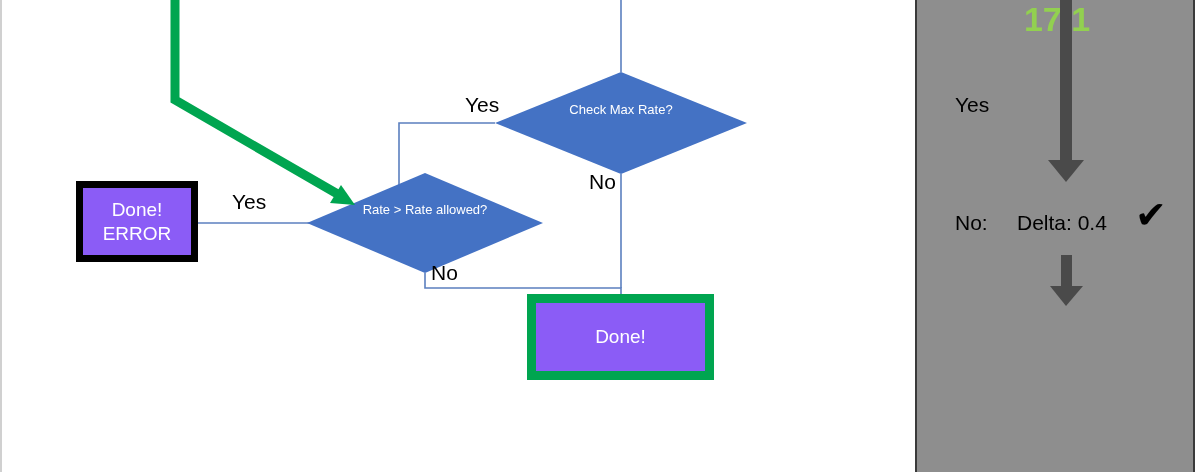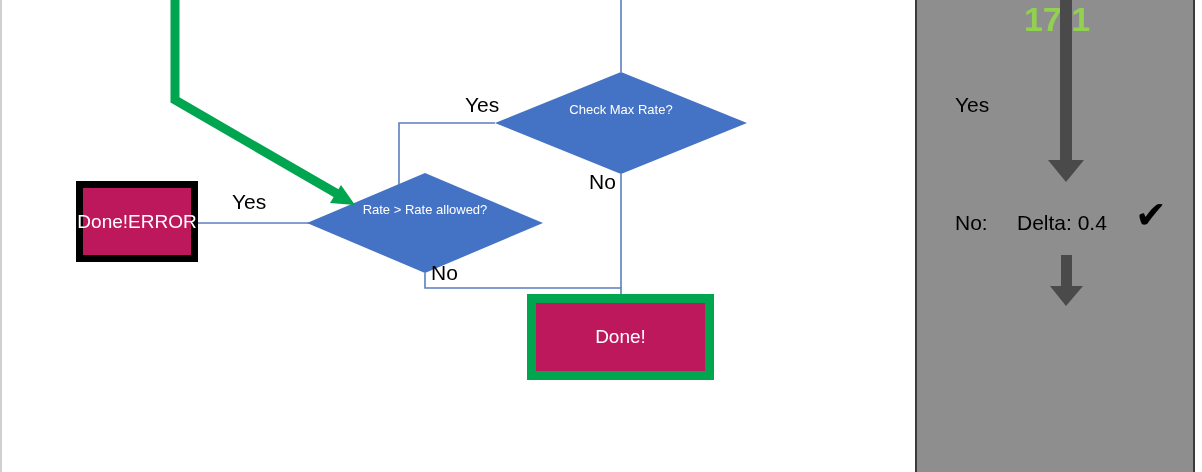--- a/index.html
+++ b/index.html
@@ -28,24 +28,25 @@
   .fc-svg {
     position: absolute;
     left: 0; top: 0;
     width: 902px; height: 472px;
   }
 
   .node {
     position: absolute;
     box-sizing: border-box;
     display: flex;
+    flex-direction: column;
     align-items: center;
     justify-content: center;
     color: #ffffff;
-    background: #be185d;
+    background: #8b5cf6;
     text-align: center;
   }
   .node span { display: block; line-height: 1.22; }
 
   #done-error {
     left: 76px; top: 181px;
     width: 122px; height: 81px;
     border: 7px solid #000000;
     font-size: 19px;
   }

